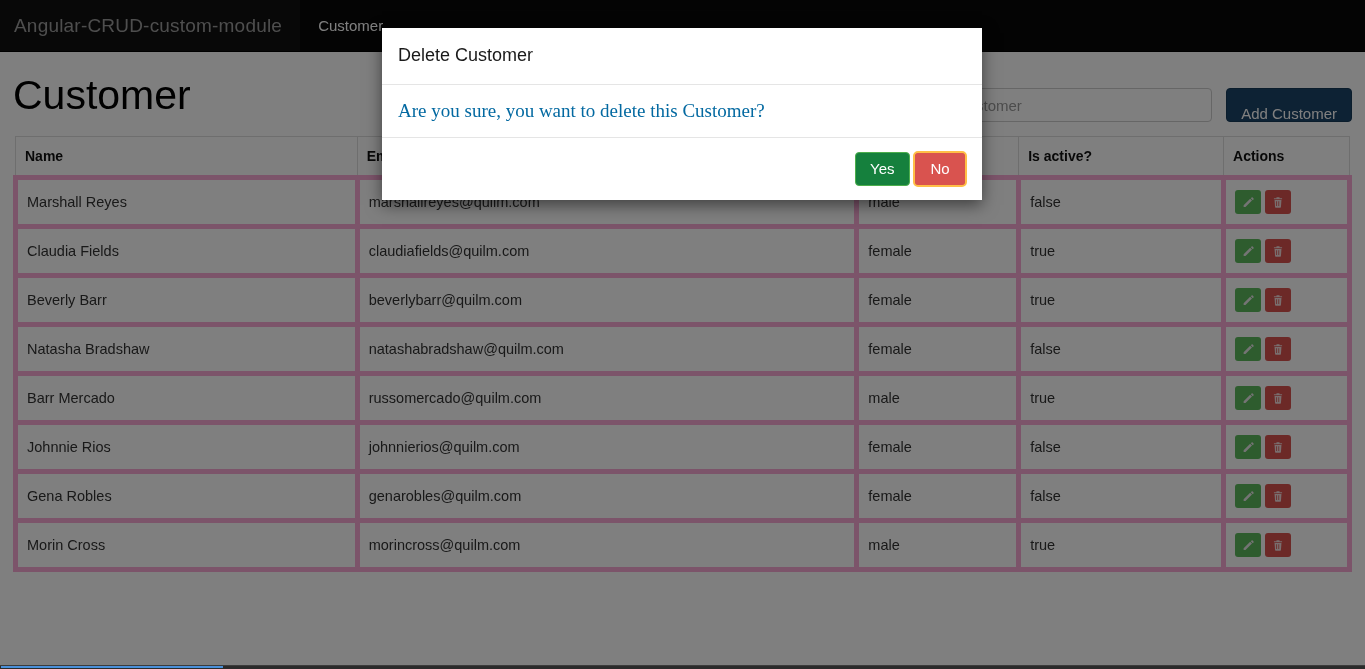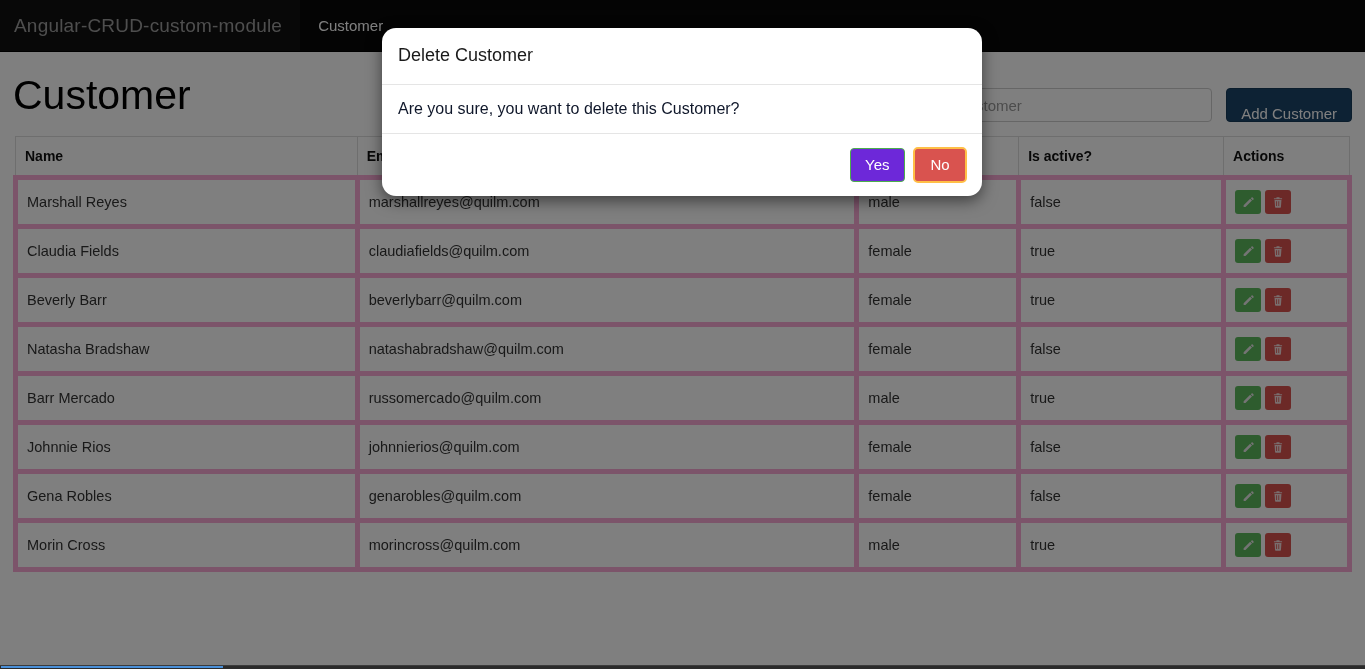--- a/index.html
+++ b/index.html
@@ -148,57 +148,58 @@
     position: absolute;
     inset: 0;
     background: rgba(0,0,0,0.5);
   }
   .modal {
     position: absolute;
     left: 382px;
     top: 28px;
     width: 600px;
     background: #ffffff;
-    border-radius: 14px;
+    border-radius: 0;
     box-shadow: 0 5px 15px rgba(0,0,0,.5);
     overflow: hidden;
   }
   .modal-header {
     padding: 15px 16px;
     border-bottom: 1px solid #e5e5e5;
   }
   .modal-title {
     margin: 0;
     font-size: 18px;
     font-weight: normal;
     color: #1a1a1a;
     line-height: 1.42;
   }
   .modal-body {
     padding: 15px 16px;
-    font-size: 16px;
-    color: #0f172a;
+    font-size: 19px;
+    color: #0369a1;
     border-bottom: 1px solid #e5e5e5;
+    font-family: Liberation Serif, serif;
   }
   .modal-footer {
     padding: 14px 16px;
     text-align: right;
     min-height: 62px;
   }
   .btn-yes, .btn-no {
     height: 34px;
     min-width: 52px;
     padding: 0 14px;
     border-radius: 4px;
     font-size: 15px;
     color: #fff;
     cursor: pointer;
     border: 1px solid transparent;
   }
-  .btn-yes { background: #6d28d9; border-color: #4cae4c; margin-right: 5px; }
+  .btn-yes { background: #15803d; border-color: #4cae4c; }
   .btn-no  { background: #d9534f; border-color: #d43f3a; outline: 2px solid #ffbf47; outline-offset: -1px; }
 
   
   .bottom-strip {
     position: absolute;
     left: 0; bottom: 0;
     width: 1365px; height: 4px;
     background: #2b2b2b;
     border-top: 1px solid #3c3c3c;
   }

